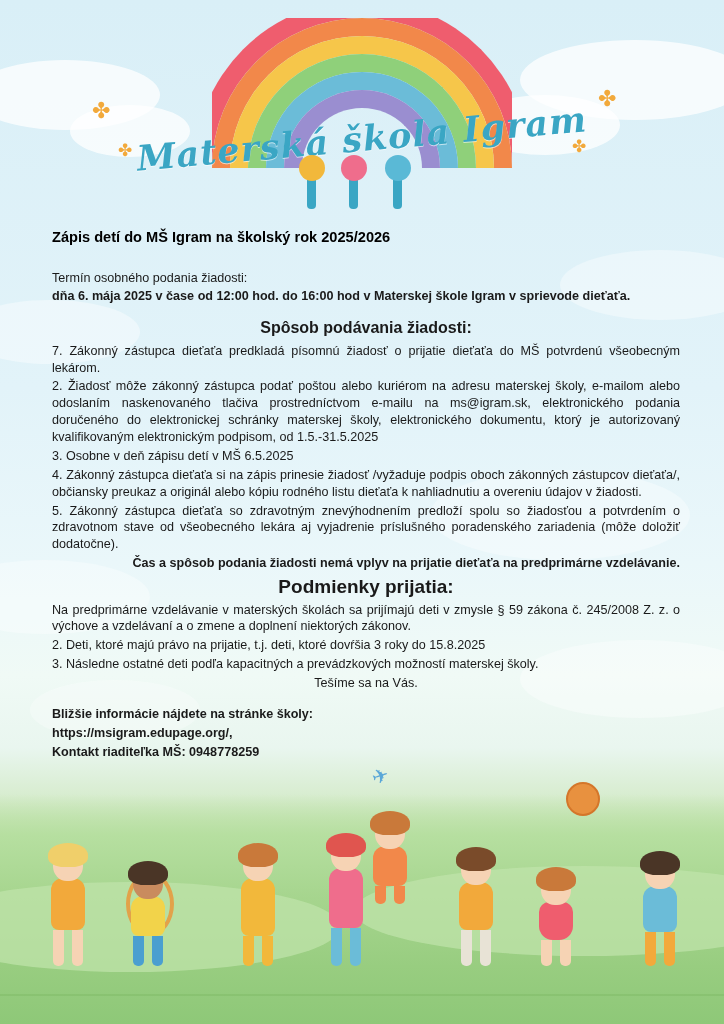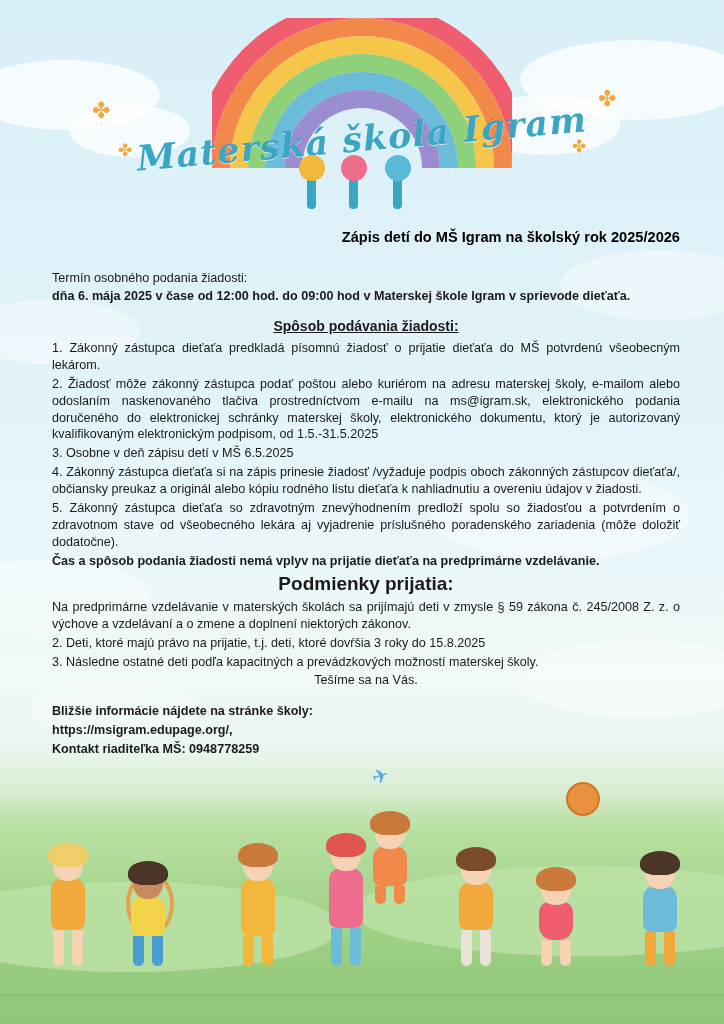--- a/index.html
+++ b/index.html
@@ -114,46 +114,45 @@
     position: absolute;
     left: 52px;
     right: 44px;
     top: 228px;
     color: #1a1a1a;
     font-size: 12.6px;
     line-height: 1.34;
     text-align: justify;
   }
   .doc-title {
-    text-align: right;
+    text-align: left;
     font-weight: bold;
     font-size: 14.6px;
     margin: 0 0 22px 0;
     color: #000;
   }
   p { margin: 0 0 2px 0; }
   .bold { font-weight: bold; }
   .section-head {
     text-align: center;
     font-weight: bold;
-    font-size: 14px;
+    font-size: 16px;
     margin: 12px 0 4px 0;
-    text-decoration: underline;
   }
   .sub-head {
     text-align: center;
     font-weight: bold;
     font-size: 19px;
     margin: 1px 0 2px 0;
   }
   .center { text-align: center; }
   .lead-block { margin-bottom: 10px; }
   .notice {
     font-weight: bold;
-    text-align: left;
+    text-align: right;
     margin-top: 0;
   }
   .contact {
     margin-top: 14px;
     font-weight: bold;
     text-align: left;
     line-height: 1.35;
   }
 
   
@@ -305,25 +304,25 @@
           <span class="head" style="background:#5ab9d6;"></span>
         </div>
     </div>
   </div>
 
   <div class="content">
     <p class="doc-title">Zápis detí do MŠ Igram na školský rok 2025/2026</p>
 
     <div class="lead-block">
       <p>Termín osobného podania žiadosti:</p>
-      <p class="bold">dňa 6. mája 2025 v čase od 12:00 hod. do 09:00 hod v Materskej škole Igram v sprievode dieťaťa.</p>
+      <p class="bold">dňa 6. mája 2025 v čase od 12:00 hod. do 16:00 hod v Materskej škole Igram v sprievode dieťaťa.</p>
     </div>
 
     <p class="section-head">Spôsob podávania žiadosti:</p>
-    <p>1.  Zákonný zástupca dieťaťa predkladá písomnú žiadosť o prijatie dieťaťa do MŠ potvrdenú všeobecným lekárom.</p>
+    <p>7.  Zákonný zástupca dieťaťa predkladá písomnú žiadosť o prijatie dieťaťa do MŠ potvrdenú všeobecným lekárom.</p>
     <p>2. Žiadosť môže zákonný zástupca podať poštou alebo kuriérom na adresu materskej školy, e-mailom alebo odoslaním naskenovaného tlačiva prostredníctvom e-mailu na ms@igram.sk, elektronického podania doručeného do elektronickej schránky materskej školy, elektronického dokumentu, ktorý je autorizovaný kvalifikovaným elektronickým podpisom, od 1.5.-31.5.2025</p>
     <p>3.  Osobne v deň zápisu detí v MŠ 6.5.2025</p>
     <p>4.  Zákonný zástupca dieťaťa si na zápis prinesie žiadosť /vyžaduje podpis oboch zákonných zástupcov dieťaťa/, občiansky preukaz a originál alebo kópiu rodného listu dieťaťa k nahliadnutiu a overeniu údajov v žiadosti.</p>
     <p>5.  Zákonný zástupca dieťaťa so zdravotným znevýhodnením predloží spolu so žiadosťou a potvrdením o zdravotnom stave od všeobecného lekára aj vyjadrenie príslušného poradenského zariadenia (môže doložiť dodatočne).</p>
 
     <p class="notice">Čas a spôsob podania žiadosti nemá vplyv na prijatie dieťaťa na predprimárne vzdelávanie.</p>
     <p class="sub-head">Podmienky prijatia:</p>
     <p>Na predprimárne vzdelávanie v materských školách sa prijímajú deti v zmysle § 59 zákona č. 245/2008 Z. z. o výchove a vzdelávaní a o zmene a doplnení niektorých zákonov.</p>
     <p>2. Deti, ktoré majú právo na prijatie, t.j. deti, ktoré dovŕšia 3 roky do 15.8.2025</p>
     <p>3. Následne ostatné deti podľa kapacitných a prevádzkových možností materskej školy.</p>

